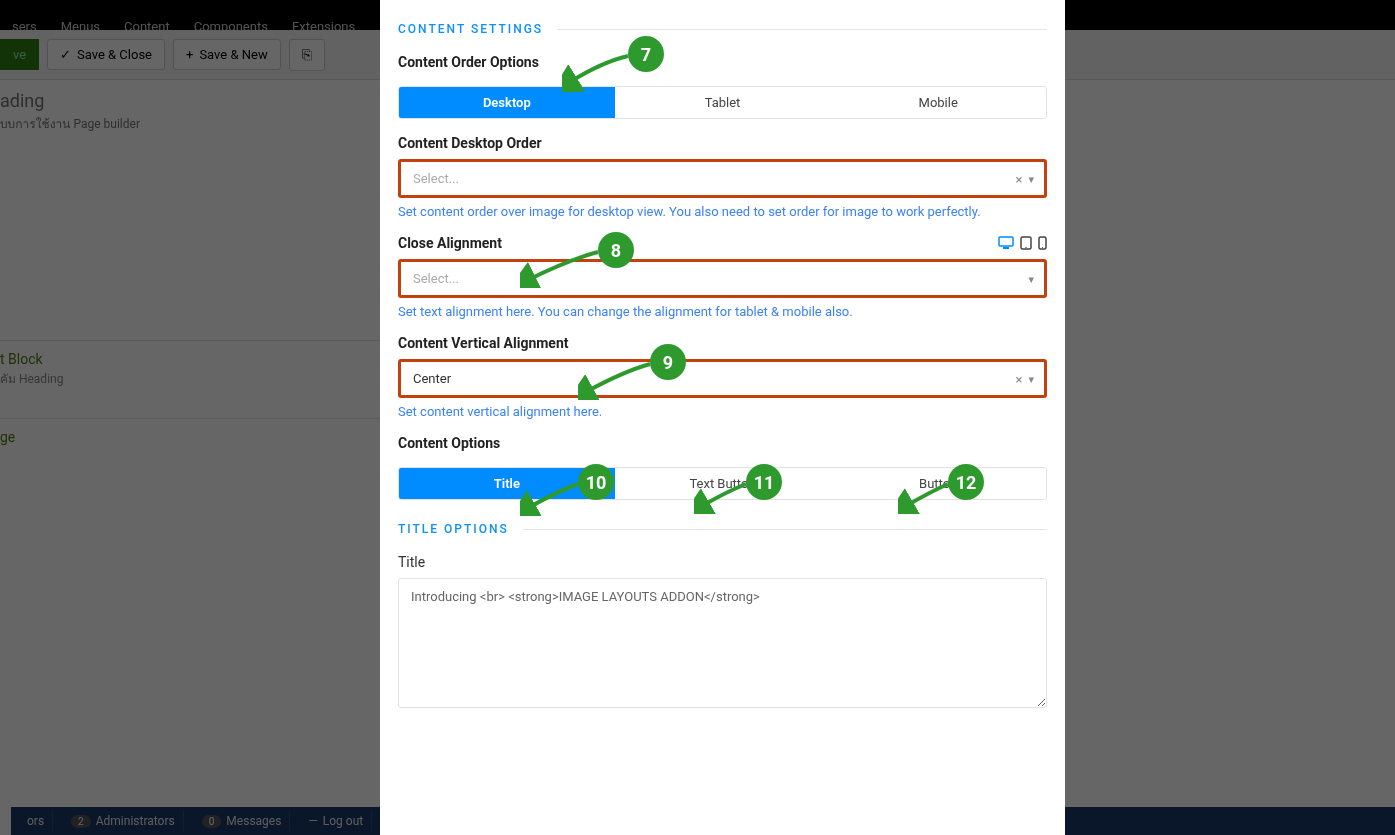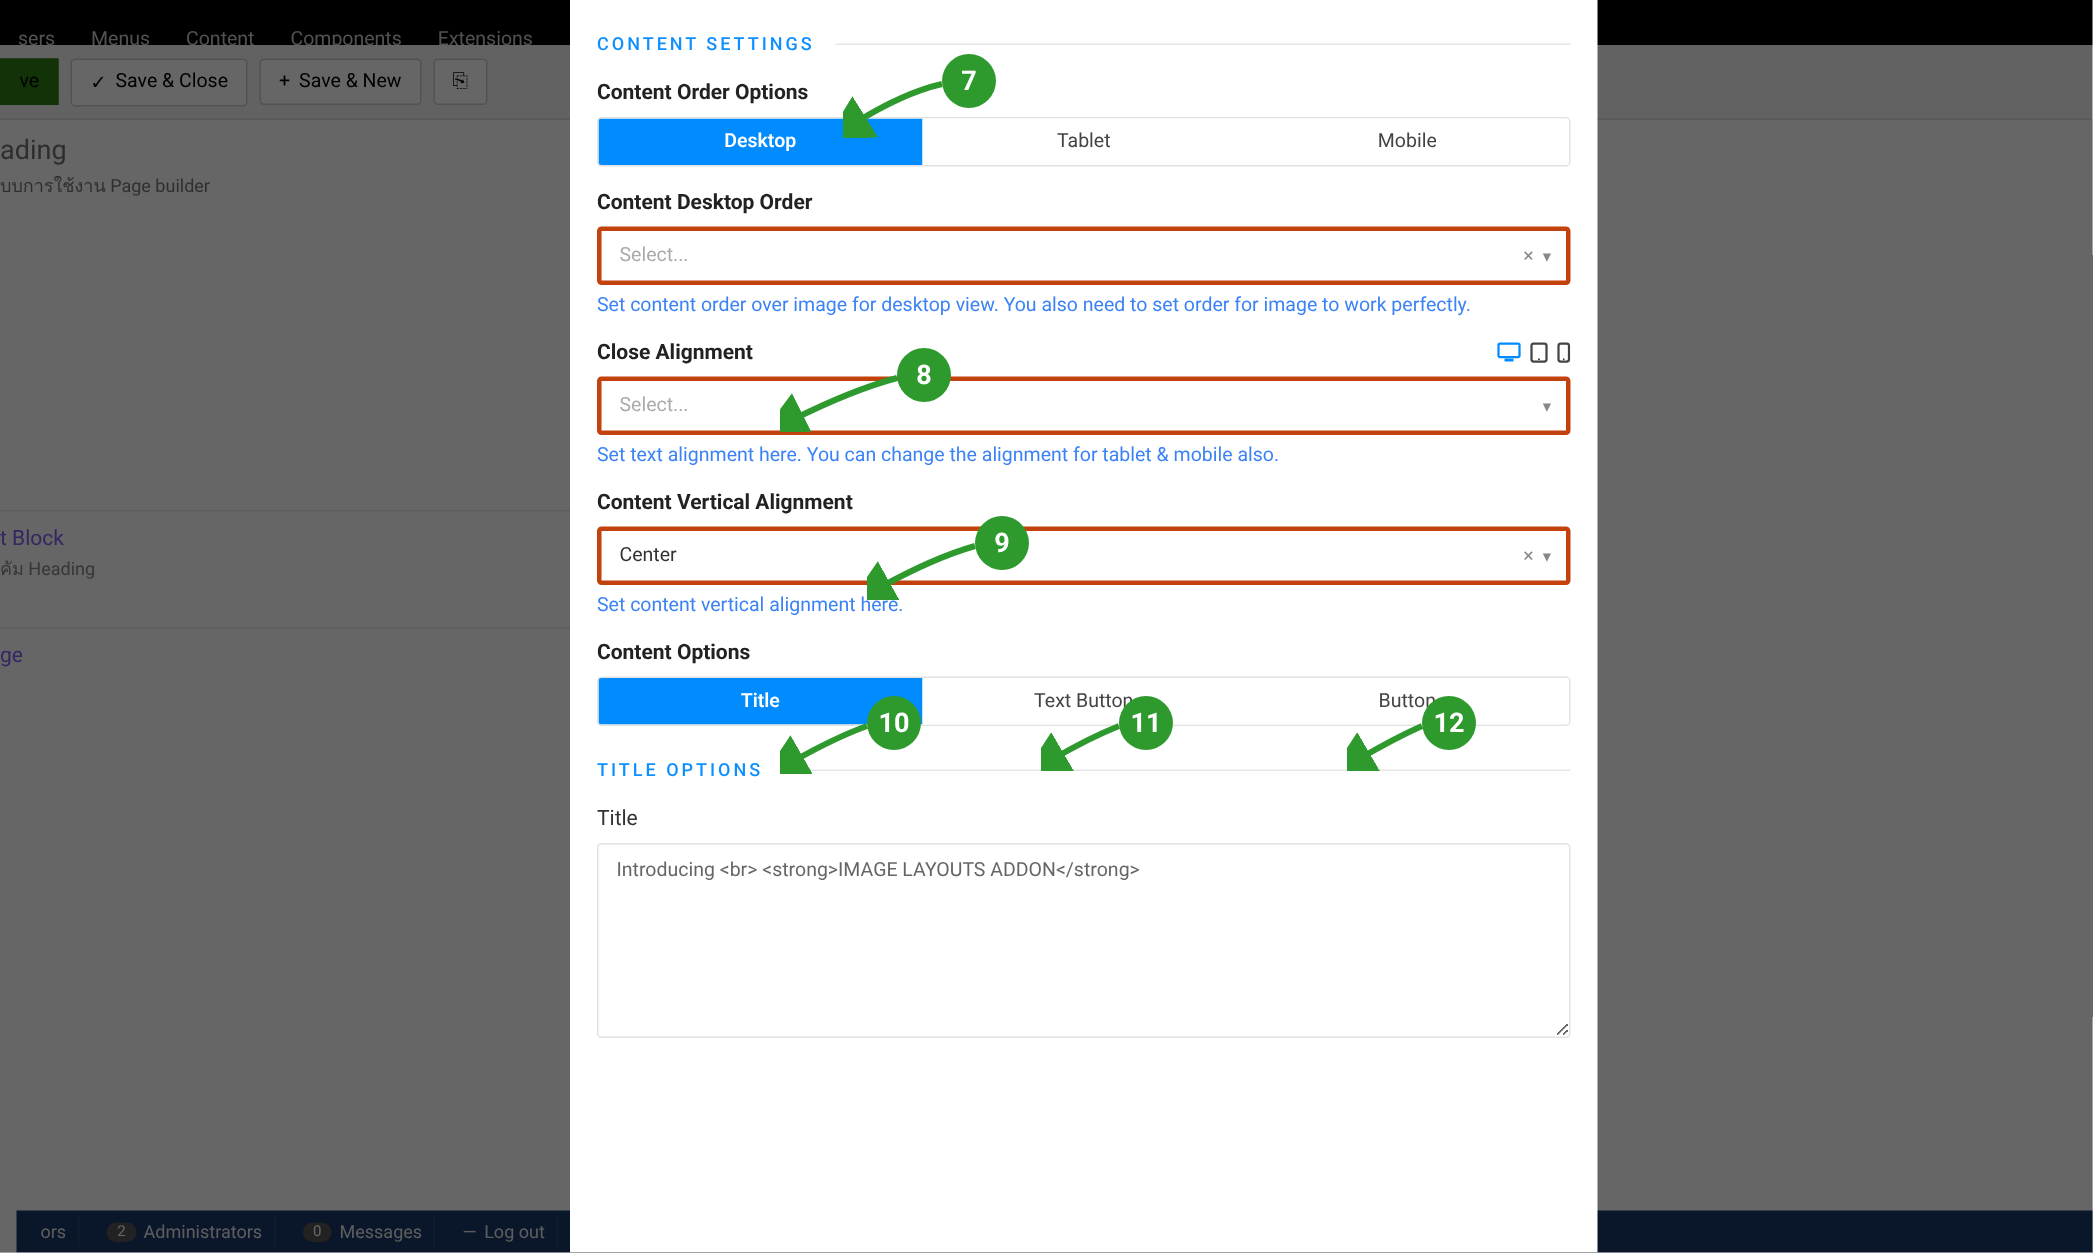--- a/index.html
+++ b/index.html
@@ -4,45 +4,45 @@
 <style>
 * { margin: 0; padding: 0; box-sizing: border-box; font-family: -apple-system, BlinkMacSystemFont, "Segoe UI", Roboto, Arial, sans-serif; }
 body { width: 1395px; height: 835px; overflow: hidden; background: #f0f0f0; position: relative; }
 
 
 .bg-admin { position: absolute; top: 0; left: 0; width: 1395px; height: 835px; background: #fff; }
 .bg-topbar { position: absolute; top: 0; left: 0; width: 100%; height: 30px; background: #000; display: flex; align-items: center; padding-left: 0; }
 .bg-topbar-item { color: #ccc; font-size: 13px; padding: 0 12px; cursor: pointer; margin-top: 23px; }
 .bg-toolbar { position: absolute; top: 30px; left: 0; width: 100%; height: 50px; background: #f5f5f5; border-bottom: 1px solid #ddd; display: flex; align-items: center; padding-left: 0; gap: 8px; }
 .bg-btn { display: inline-flex; align-items: center; gap: 6px; padding: 7px 12px; border: 1px solid #ccc; background: #fff; font-size: 13px; border-radius: 3px; cursor: pointer; }
-.bg-btn.green { background: #2f7d12; color: #000000; border-color: #2f7d12; border-radius: 0; }
+.bg-btn.green { background: #2f7d12; color: #86efac; border-color: #2f7d12; border-radius: 0; }
 .bg-heading { position: absolute; top: 90px; left: 0; font-size: 18px; color: #737373; }
 .bg-subheading { position: absolute; top: 114px; left: 0; font-size: 12px; color: #777; }
 .bg-row { position: absolute; left: 0; width: 380px; border-top: 1px solid #e5e5e5; padding: 10px 0; }
-.bg-row-title { font-size: 14px; color: #8b5cf6; }
+.bg-row-title { font-size: 14px; color: #4d7c0f; }
 .bg-row-sub { font-size: 12px; color: #888; margin-top: 2px; }
 .bg-statusbar { position: absolute; bottom: 0; left: 11px; width: 100%; height: 28px; background: #1a3867; display: flex; align-items: center; gap: 10px; padding-left: 8px; }
 .bg-status-item { color: #e8e8e8; font-size: 12px; display: inline-flex; align-items: center; gap: 5px; padding: 0 8px; border-right: 1px solid #2d4a78; height: 20px; }
 .bg-badge { background: #555; color: #fff; border-radius: 9px; font-size: 10px; padding: 1px 7px; }
 
 
 .overlay { position: absolute; top: 0; left: 0; width: 1395px; height: 835px; background: rgba(0,0,0,0.6); }
 
 
 .modal { position: absolute; top: 0; left: 380px; width: 685px; height: 835px; background: #fff; overflow: hidden; padding: 0 18px; }
 
 .section-header { font-size: 12px; letter-spacing: 2px; color: #0d90ff; font-weight: 500; display: flex; align-items: center; margin-top: 22px; margin-bottom: 18px; }
 .section-header::after { content: ""; flex: 1; height: 1px; background: #e5e5e5; margin-left: 14px; }
 
 .field-label { font-size: 14px; font-weight: 700; color: #222; margin-bottom: 8px; }
 .field-label.nb { font-weight: 400; color: #333; }
 .field-group { margin-bottom: 16px; }
 .help-text { font-size: 13px; color: #3b82f6; margin-top: 6px; }
 
-.tab-row { display: flex; border: 1px solid #e2e2e2; border-radius: 3px; overflow: hidden; }
+.tab-row { display: flex; border: 1px solid #e2e2e2; border-radius: 3px; overflow: hidden; margin-top: 16px; }
 .tab-item { flex: 1; text-align: center; padding: 8px 0; font-size: 13px; color: #444; cursor: pointer; background: #fff; }
 .tab-item.active { background: #008cff; color: #fff; font-weight: 600; }
 
 .select-box { position: relative; border: 3px solid #c2410c; border-radius: 3px; padding: 9px 12px; font-size: 13px; color: #333; cursor: pointer; background: #fff; }
 .select-box.placeholder { color: #aaa; }
 .select-caret { position: absolute; right: 10px; top: 50%; transform: translateY(-50%); display: inline-flex; align-items: center; gap: 6px; color: #888; font-size: 11px; }
 .select-x { font-size: 13px; color: #888; }
 
 .device-icons { float: right; display: inline-flex; gap: 6px; }
 .dev-icon { cursor: pointer; }

